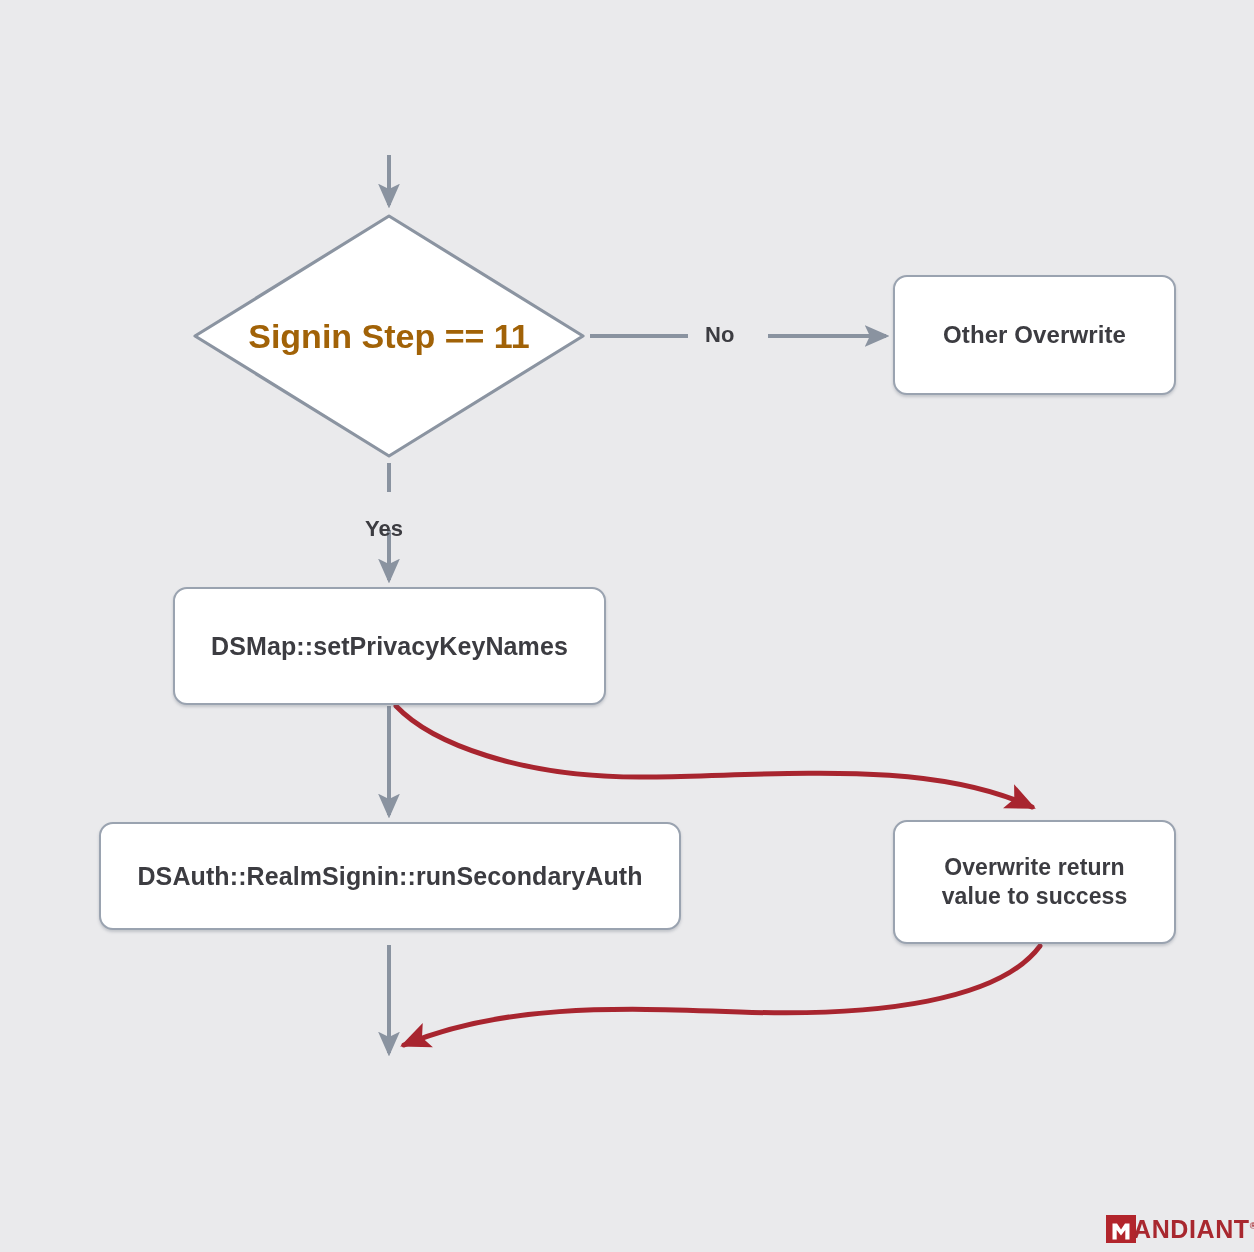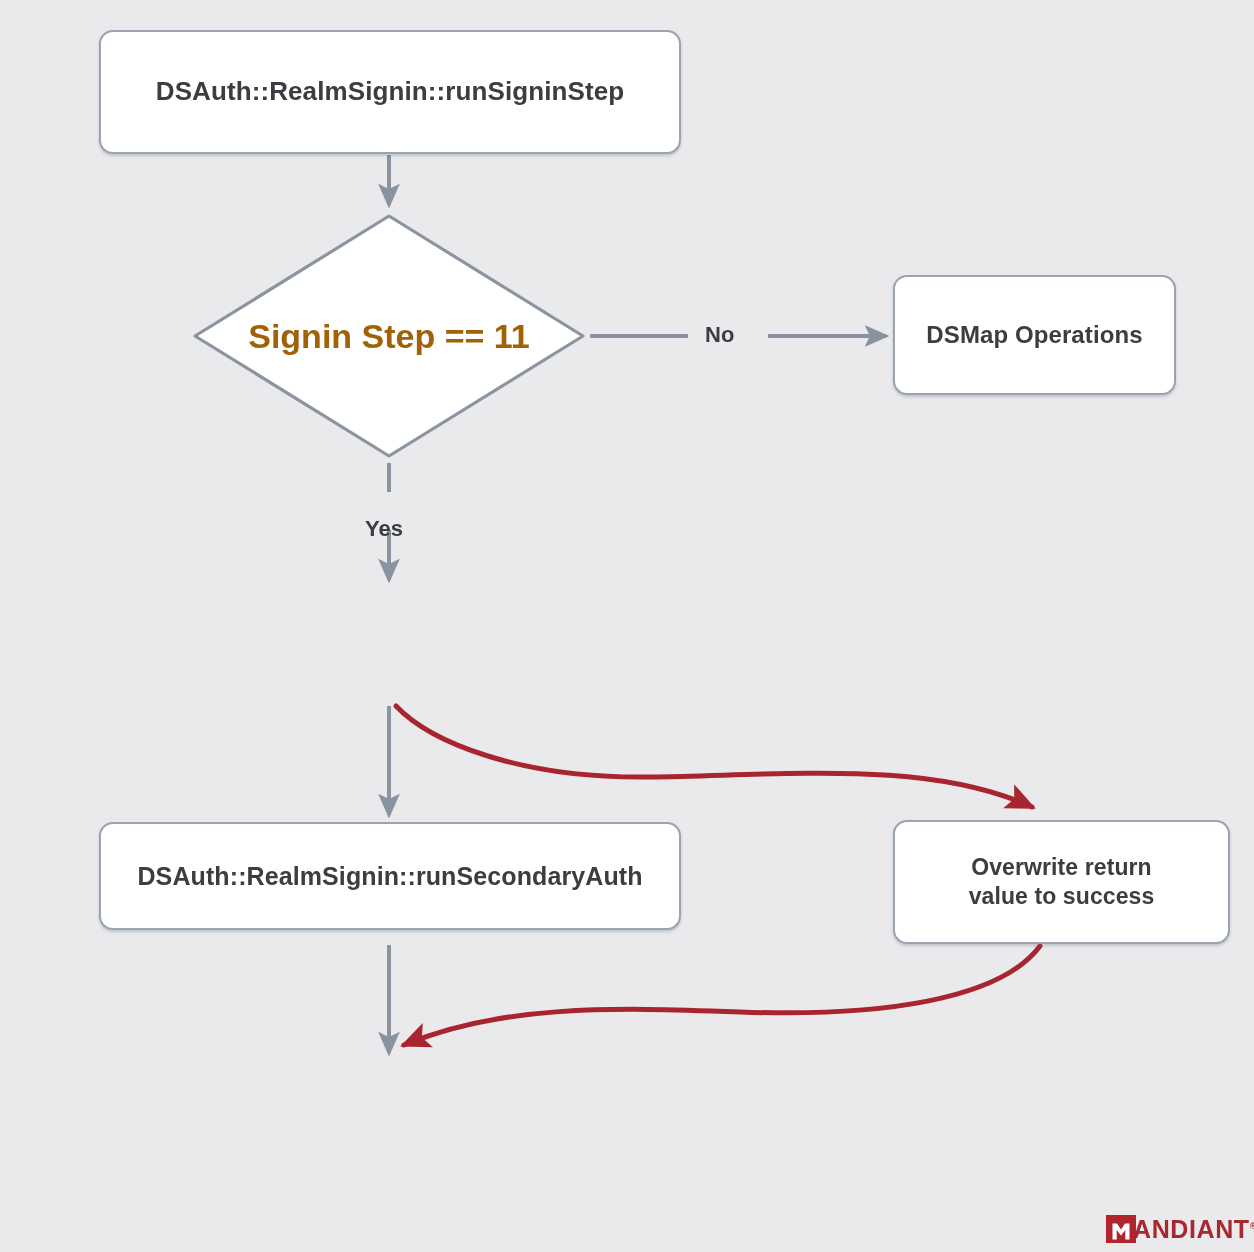--- a/index.html
+++ b/index.html
@@ -43,21 +43,21 @@
     padding: 0 14px;
     line-height: 1.28;
     white-space: pre-line;
   }
 
   
   #node-run-signin-step { left: 99px;  top: 30px;   width: 582px; height: 124px; font-size: 26px; }
   #node-other-operations{ left: 893px; top: 275px;  width: 283px; height: 120px; font-size: 24px; }
   #node-set-privacy-key { left: 173px; top: 587px;  width: 433px; height: 118px; font-size: 25px; }
   #node-run-secondary   { left: 99px;  top: 822px;  width: 582px; height: 108px; font-size: 25px; }
-  #node-overwrite-return{ left: 893px; top: 820px;  width: 337px; height: 124px; font-size: 23px; }
+  #node-overwrite-return{ left: 893px; top: 820px;  width: 283px; height: 124px; font-size: 23px; }
   #node-return-status   { left: 250px; top: 1060px; width: 278px; height: 120px; font-size: 24px; }
 
   
   #node-decision {
     position: absolute;
     left: 191px;
     top: 212px;
     width: 396px;
     height: 248px;
   }
@@ -144,35 +144,35 @@
 
     <line x1="389" y1="706" x2="389" y2="815" stroke="#8a93a0" stroke-width="4" marker-end="url(#arrow-gray)"></line>
 
     <line x1="389" y1="945" x2="389" y2="1053" stroke="#8a93a0" stroke-width="4" marker-end="url(#arrow-gray)"></line>
 
     <path d="M 396 706 C 430 742, 520 779, 650 777 C 790 775, 930 760, 1032 807" fill="none" stroke="#a8252f" stroke-width="5" stroke-linecap="round" marker-end="url(#arrow-red)"></path>
 
     <path d="M 1040 946 C 1000 1000, 880 1017, 740 1012 C 610 1007, 500 1005, 404 1045" fill="none" stroke="#a8252f" stroke-width="5" stroke-linecap="round" marker-end="url(#arrow-red)"></path>
   </svg>
 
-  <div class="node" id="node-run-signin-step">
-    <span class="node-label">DSAuth::RealmSignin::runSigninStep</span>
-  </div>
 
   <div id="node-decision">
     <svg class="diamond-shape" viewBox="0 0 396 248" preserveAspectRatio="none">
       <polygon points="198,4 392,124 198,244 4,124" fill="#ffffff" stroke="#8b94a1" stroke-width="3.2" stroke-linejoin="round"></polygon>
     </svg>
     <div class="diamond-label">Signin Step == 11</div>
   </div>
 
   <div class="node" id="node-other-operations">
-    <span class="node-label">DSMap Operations</span>
+    <span class="node-label">Other Overwrite</span>
   </div>
 
+  <div class="node" id="node-set-privacy-key">
+    <span class="node-label">DSMap::setPrivacyKeyNames</span>
+  </div>
 
   <div class="node" id="node-run-secondary">
     <span class="node-label">DSAuth::RealmSignin::runSecondaryAuth</span>
   </div>
 
   <div class="node" id="node-overwrite-return">
     <span class="node-label">Overwrite return
 value to success</span>
   </div>
 

